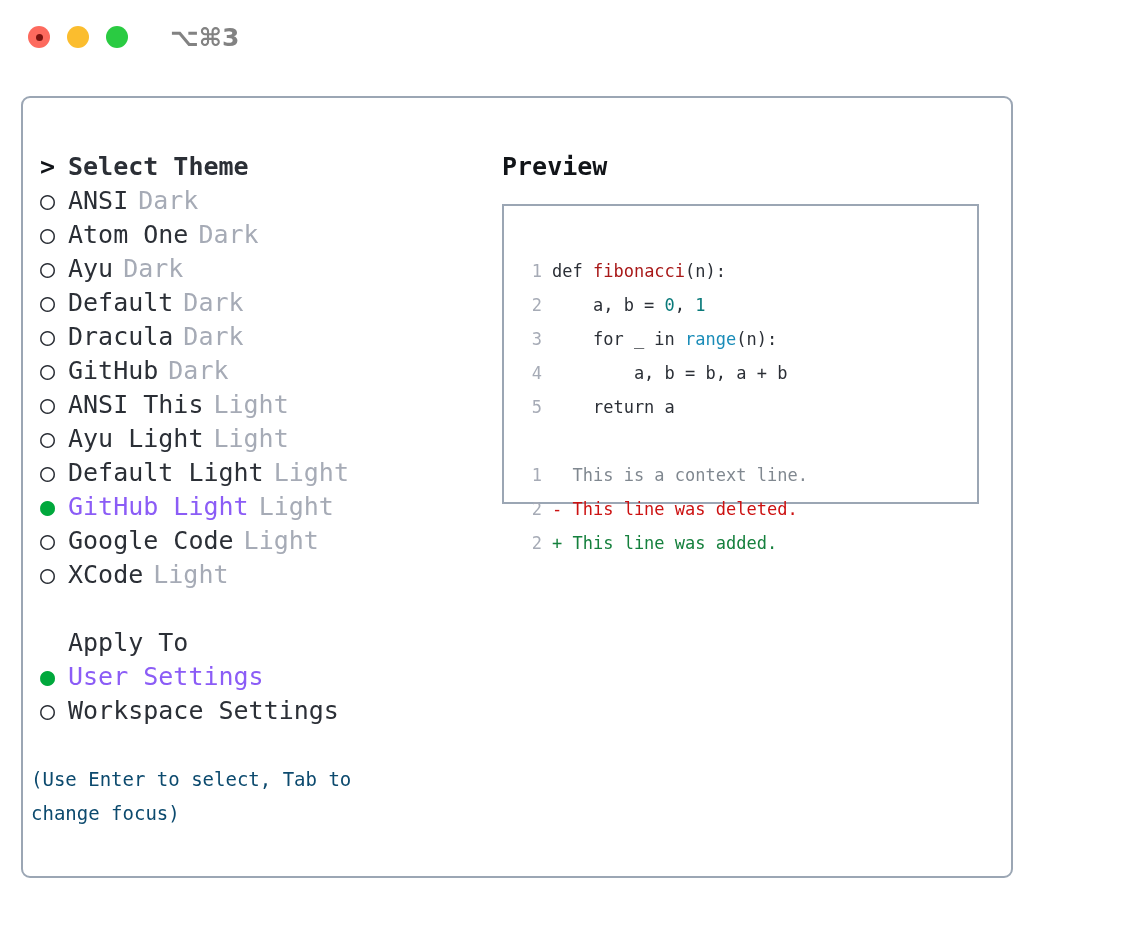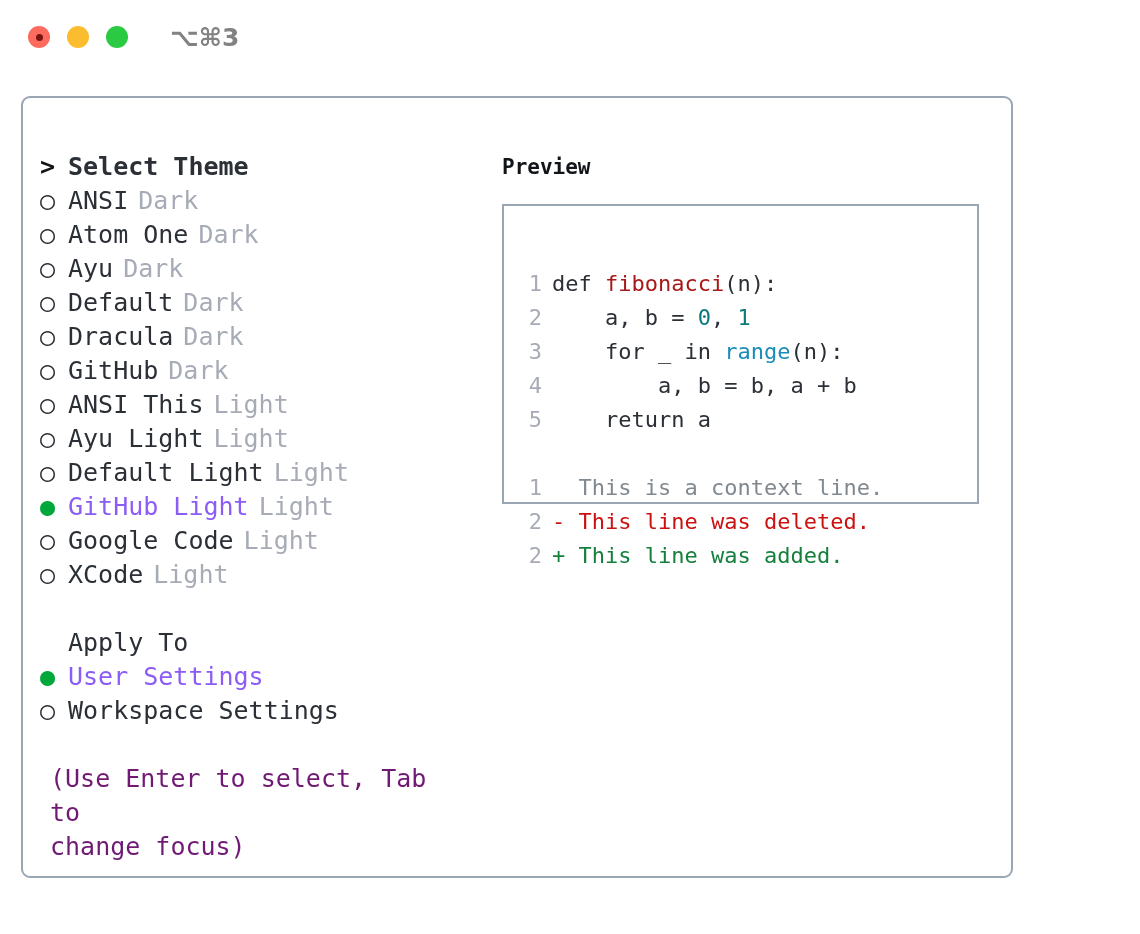--- a/index.html
+++ b/index.html
@@ -111,52 +111,52 @@
   }
   .header-row .marker { color: #111418; font-weight: bold; }
   .label { color: #2b2f36; text-align: center; }
   .label.sel { color: #8b5cf6; }
   .suffix { color: #a6abb6; margin-left: 10px; text-align: center; }
 
   .spacer-row { height: 34px; }
 
   #hint {
     position: absolute;
-    left: 27px; top: 664px;
+    left: 8px; top: 664px;
     width: 420px;
-    font-size: 25px;
-    line-height: 34px;
-    color: #701a75;
+    font-size: 19px;
+    line-height: 34px;
+    color: #0c4a6e;
   }
 
   
   #right-col {
     position: absolute;
     left: 479px; top: 52px;
     width: 490px;
   }
   #preview-title {
-    font-size: 21px;
+    font-size: 25px;
     font-weight: bold;
     color: #111418;
     line-height: 34px;
     height: 34px;
   }
   #preview-box {
     position: absolute;
     left: 0px; top: 54px;
     width: 477px; height: 300px;
     border: 2px solid #9ba6b4;
     box-sizing: border-box;
     background: #ffffff;
   }
   #code {
     position: absolute;
-    left: 16px; top: 61px;
-    font-size: 22px;
+    left: 16px; top: 48px;
+    font-size: 17px;
     line-height: 34px;
     white-space: pre;
   }
   .cline { height: 34px; white-space: pre; }
   .lnum {
     display: inline-block;
     width: 22px;
     text-align: right;
     color: #a6abb6;
     margin-right: 10px;

